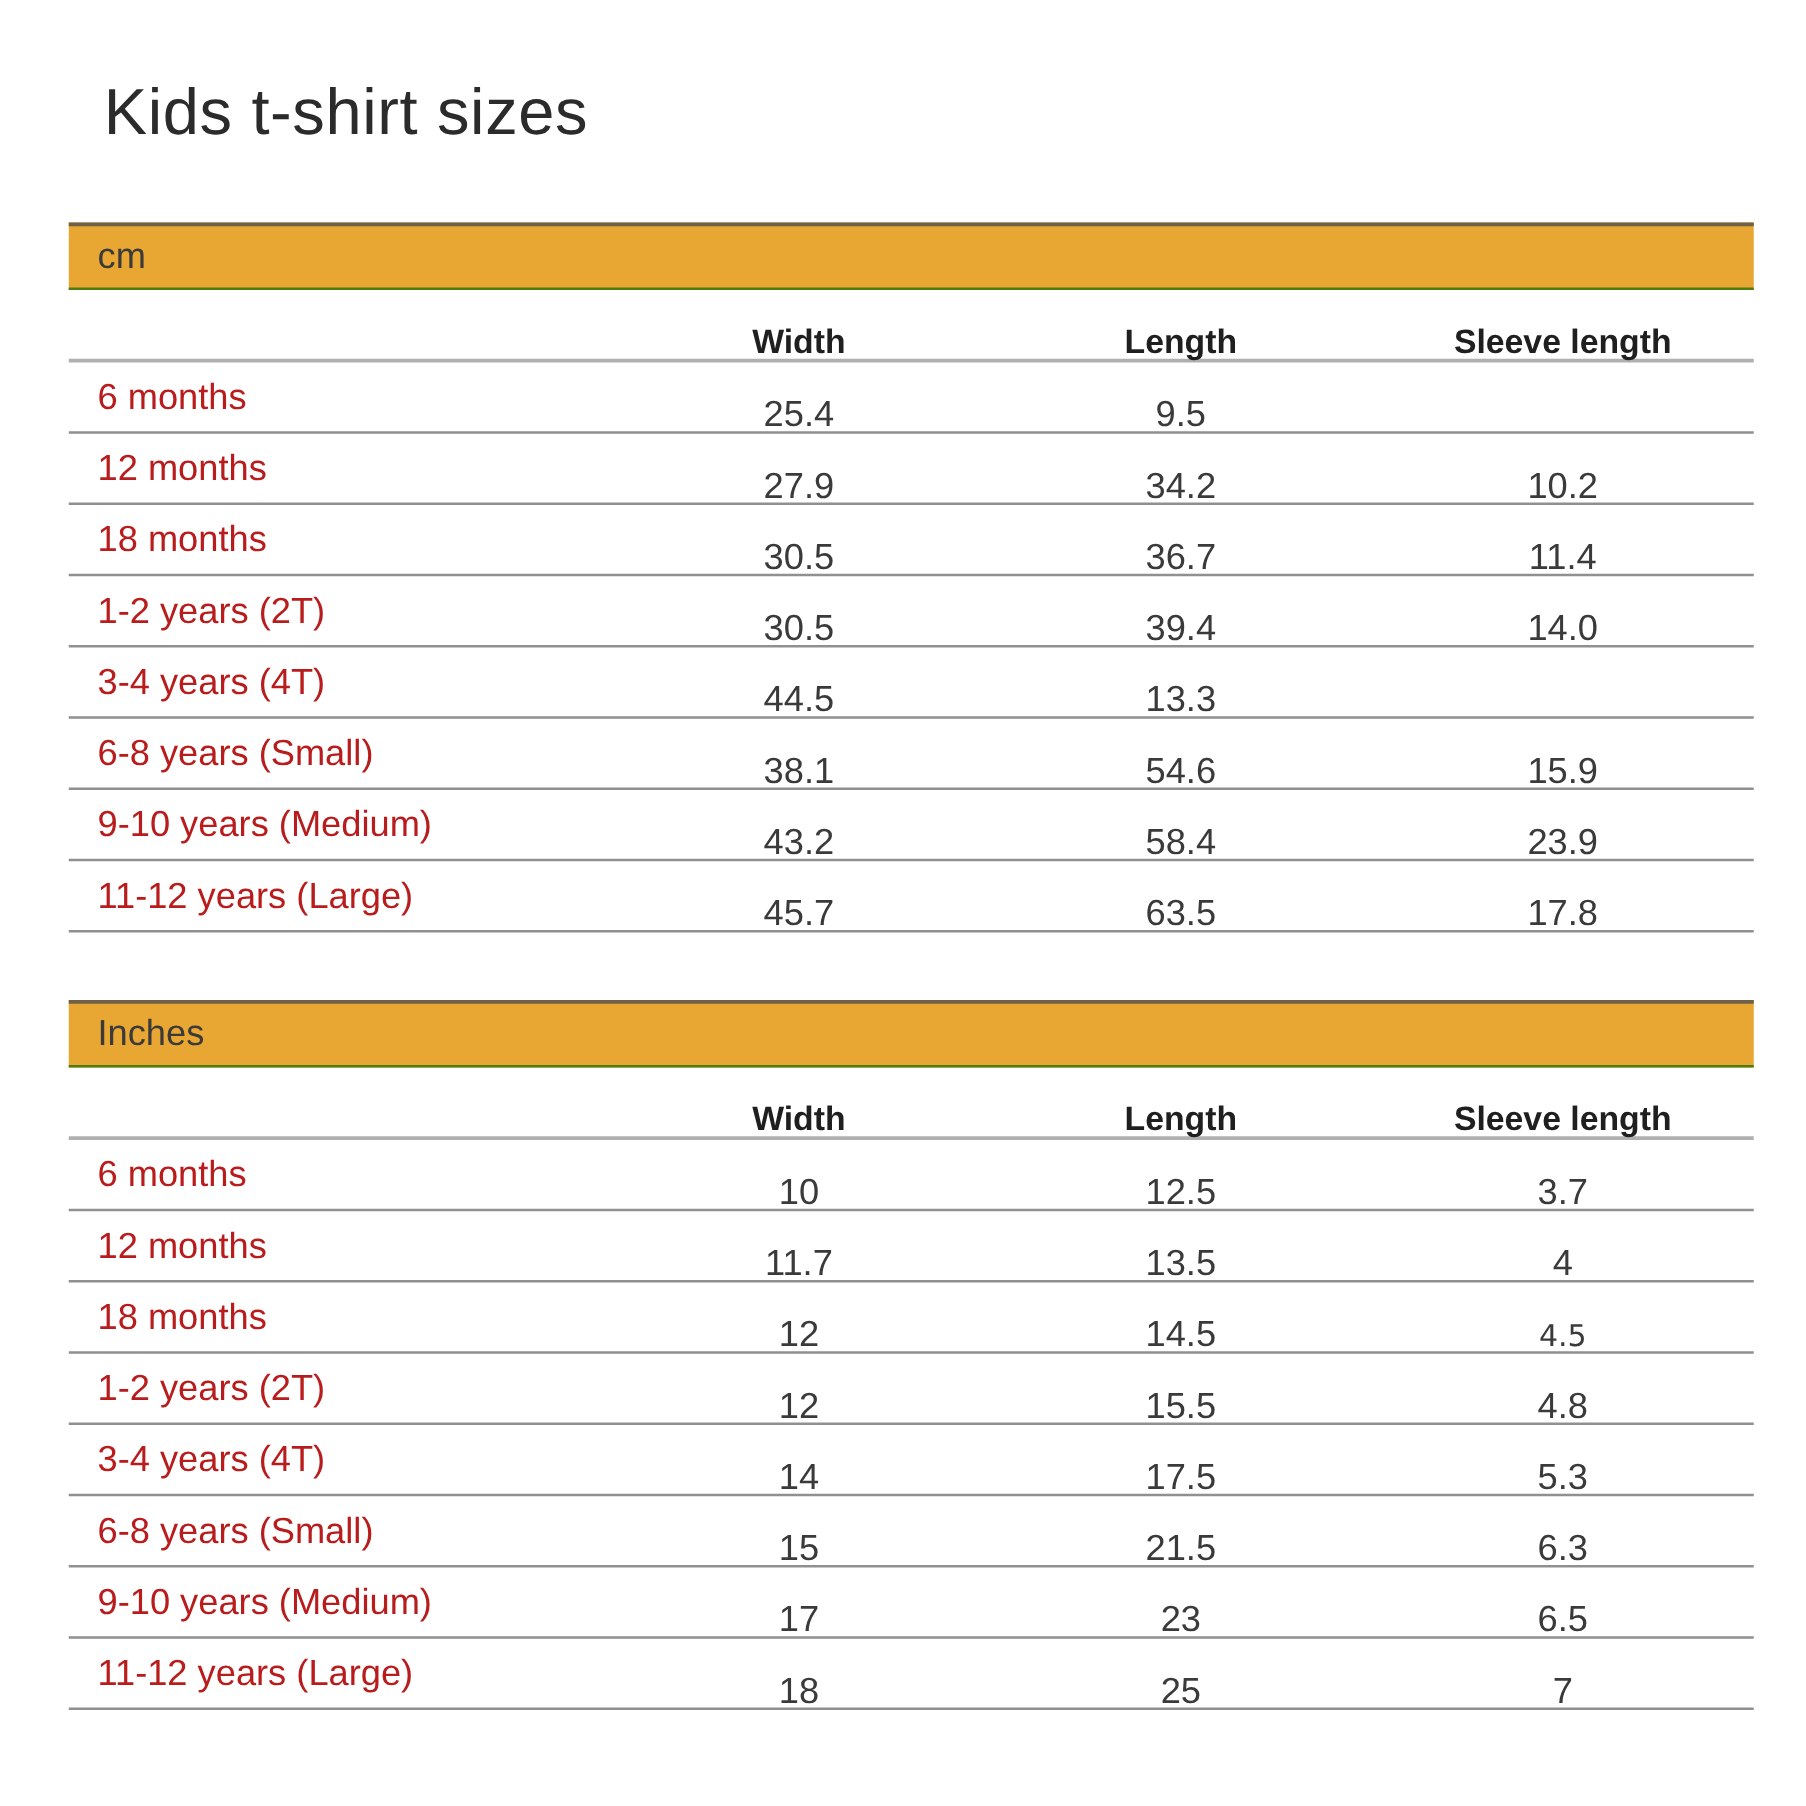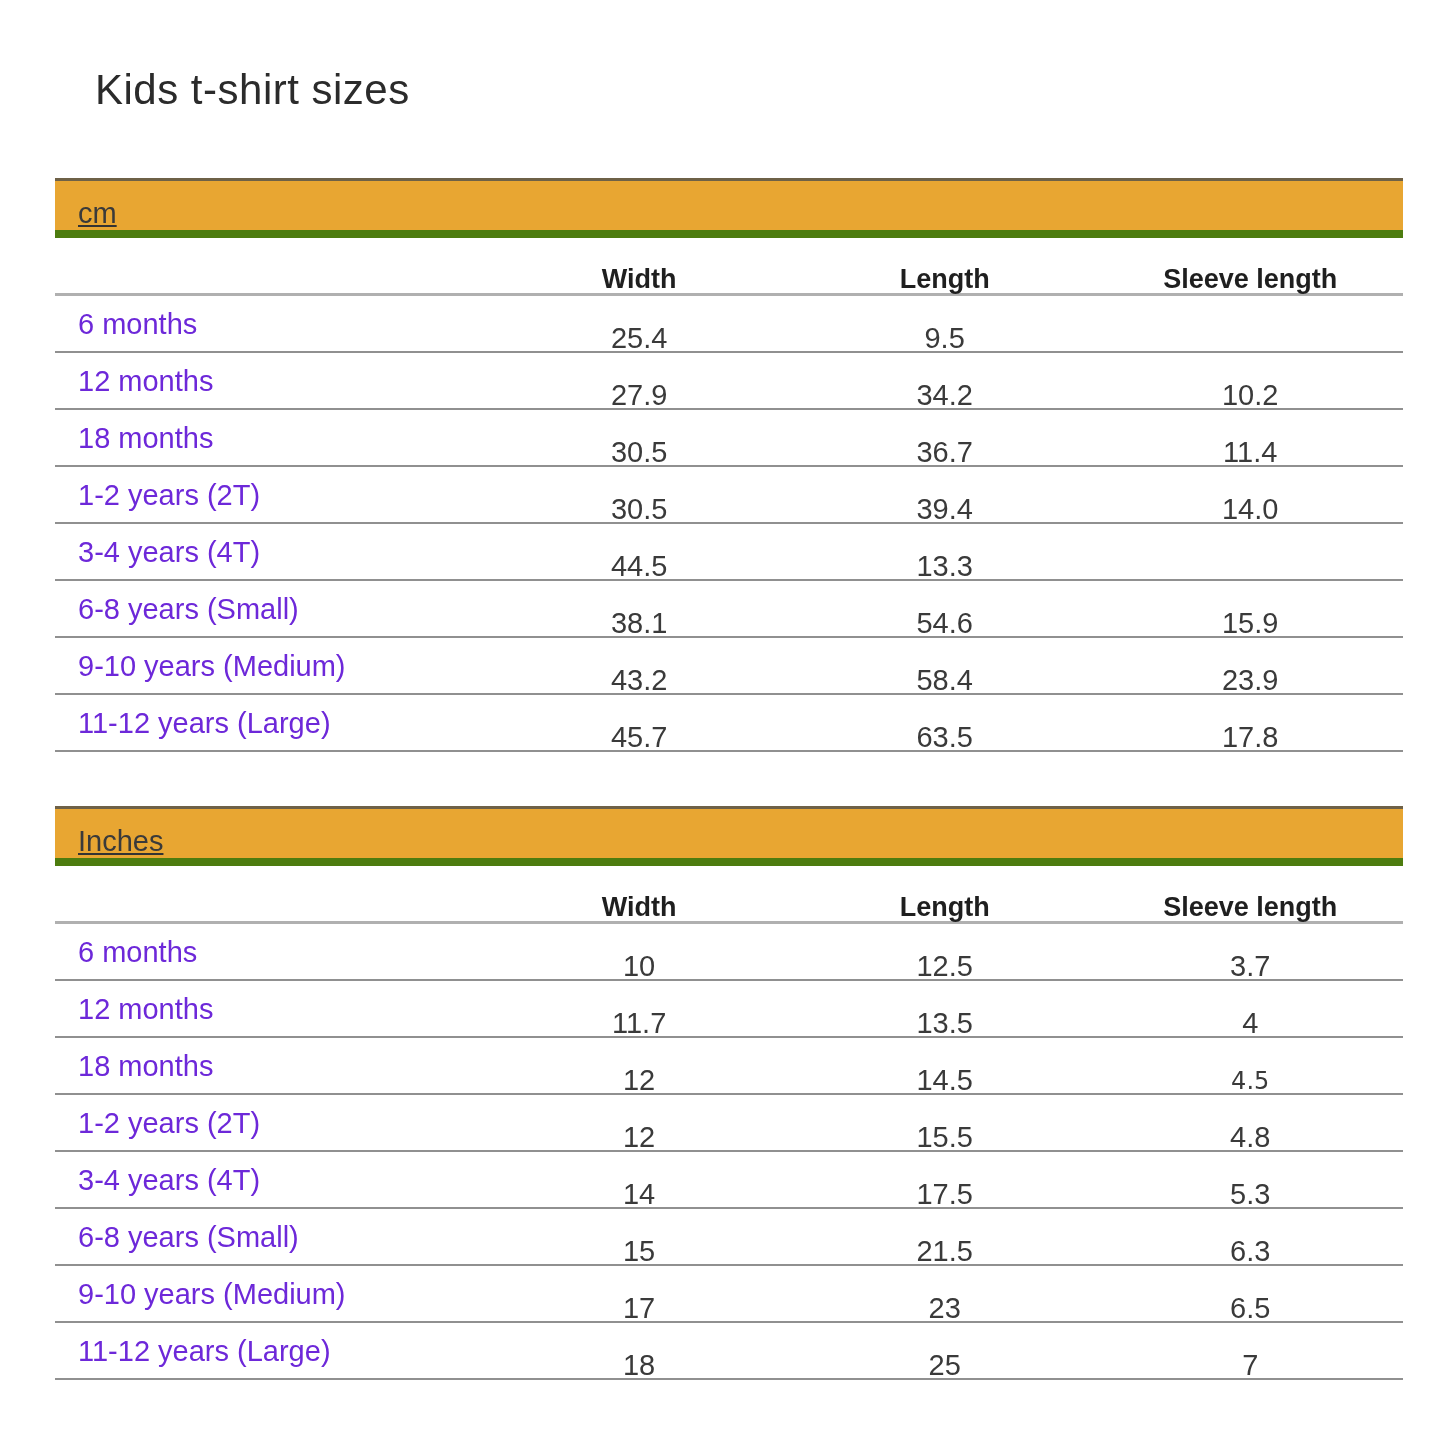--- a/index.html
+++ b/index.html
@@ -10,39 +10,38 @@
     height: 1445px;
     overflow: hidden;
     font-family: "Liberation Sans", sans-serif;
     color: #333333;
   }
   .content {
     margin-left: 55px;
     width: 1348px;
   }
   .page-title {
-    font-size: 42px;
+    font-size: 52px;
     font-weight: 400;
     color: #2b2b2b;
     letter-spacing: 0.5px;
     line-height: 52px;
-    margin: 64px 0 62px 40px;
+    margin: 64px 0 62px 28px;
   }
   .size-table { width: 100%; }
   .size-table + .size-table { margin-top: 54px; }
   .unit-bar {
     height: 49px;
     background: var(--accent, #E8A632);
     border-top: 3px solid var(--bar-top, #6e6147);
-    border-bottom: 8px solid #4d7c0f;
+    border-bottom: 2px solid #4d7c0f;
     display: flex;
-    align-items: flex-end;
+    align-items: center;
     padding-left: 23px;
     box-sizing: content-box;
-    text-decoration: underline;
   }
   .unit-label {
     font-size: 29px;
     color: #3a3a3a;
   }
   .grid {
     display: grid;
     grid-template-columns: 32% 22.666% 22.666% 22.668%;
     align-items: center;
   }
@@ -56,21 +55,21 @@
     color: #1f1f1f;
   }
   .data-row {
     height: 55px;
     border-bottom: 2px solid #909090;
   }
   .cell { line-height: 1; }
   .label-cell {
     padding-left: 23px;
     font-size: 29px;
-    color: #6d28d9;
+    color: #b91c1c;
     white-space: nowrap;
   }
   .num {
     text-align: center;
     font-size: 29px;
     color: #3a3a3a;
     margin-top: 28px;
   }
   .alt-font {
     font-family: "DejaVu Sans", sans-serif;

